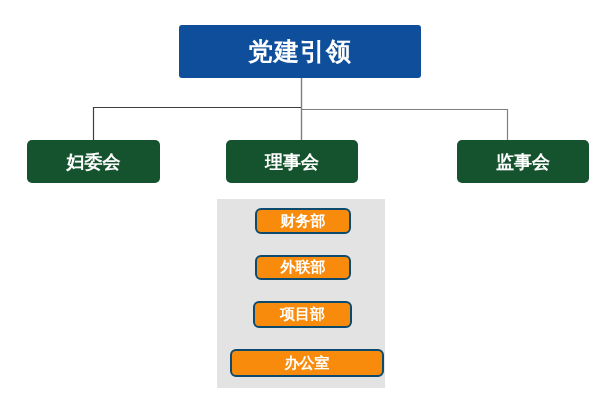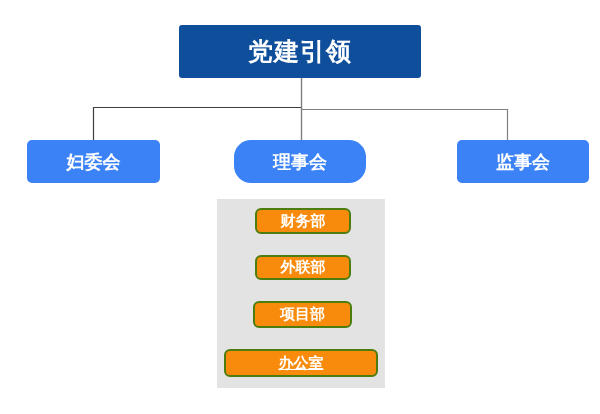--- a/index.html
+++ b/index.html
@@ -23,40 +23,40 @@
     box-sizing:border-box;
     text-align:center;
   }
   .root-node{
     left:179px;top:25px;width:242px;height:53px;
     background:#0E4E9B;border-radius:3px;
     font-size:25px;letter-spacing:1px;
   }
   .l2-node{
     top:140px;height:43px;
-    background:#3b82f6;border-radius:5px;
+    background:#14532d;border-radius:5px;
     font-size:18px;
   }
   .l2-left{left:27px;width:133px;}
-  .l2-center{left:234px;width:132px;border-radius:17px;}
+  .l2-center{left:226px;width:132px;}
   .l2-right{left:457px;width:132px;}
   .dept-panel{
     position:absolute;left:217px;top:199px;width:168px;height:189px;
     background:#E4E3E3;
   }
   .dept-node{
     background:#F98B0C;
-    border:2px solid #4d7c0f;
+    border:2px solid #0c4a6e;
     border-radius:6px;
     font-size:15px;
   }
   .dept-1{left:38px;top:9px;width:96px;height:26px;}
   .dept-2{left:38px;top:56px;width:96px;height:25px;}
   .dept-3{left:36px;top:102px;width:99px;height:27px;text-align:center;}
-  .dept-4{left:7px;top:150px;width:154px;height:28px;text-decoration:underline;}
+  .dept-4{left:13px;top:150px;width:154px;height:28px;}
   .node span{display:block;}
 </style>
 </head>
 <body>
 
 <div class="canvas">
 
   <svg class="connectors" viewBox="0 0 600 414" xmlns="http://www.w3.org/2000/svg">
 
     <polyline points="301.5,107.5 93.5,107.5 93.5,140" fill="none" stroke="#3F3F3F" stroke-width="1.2"></polyline>

